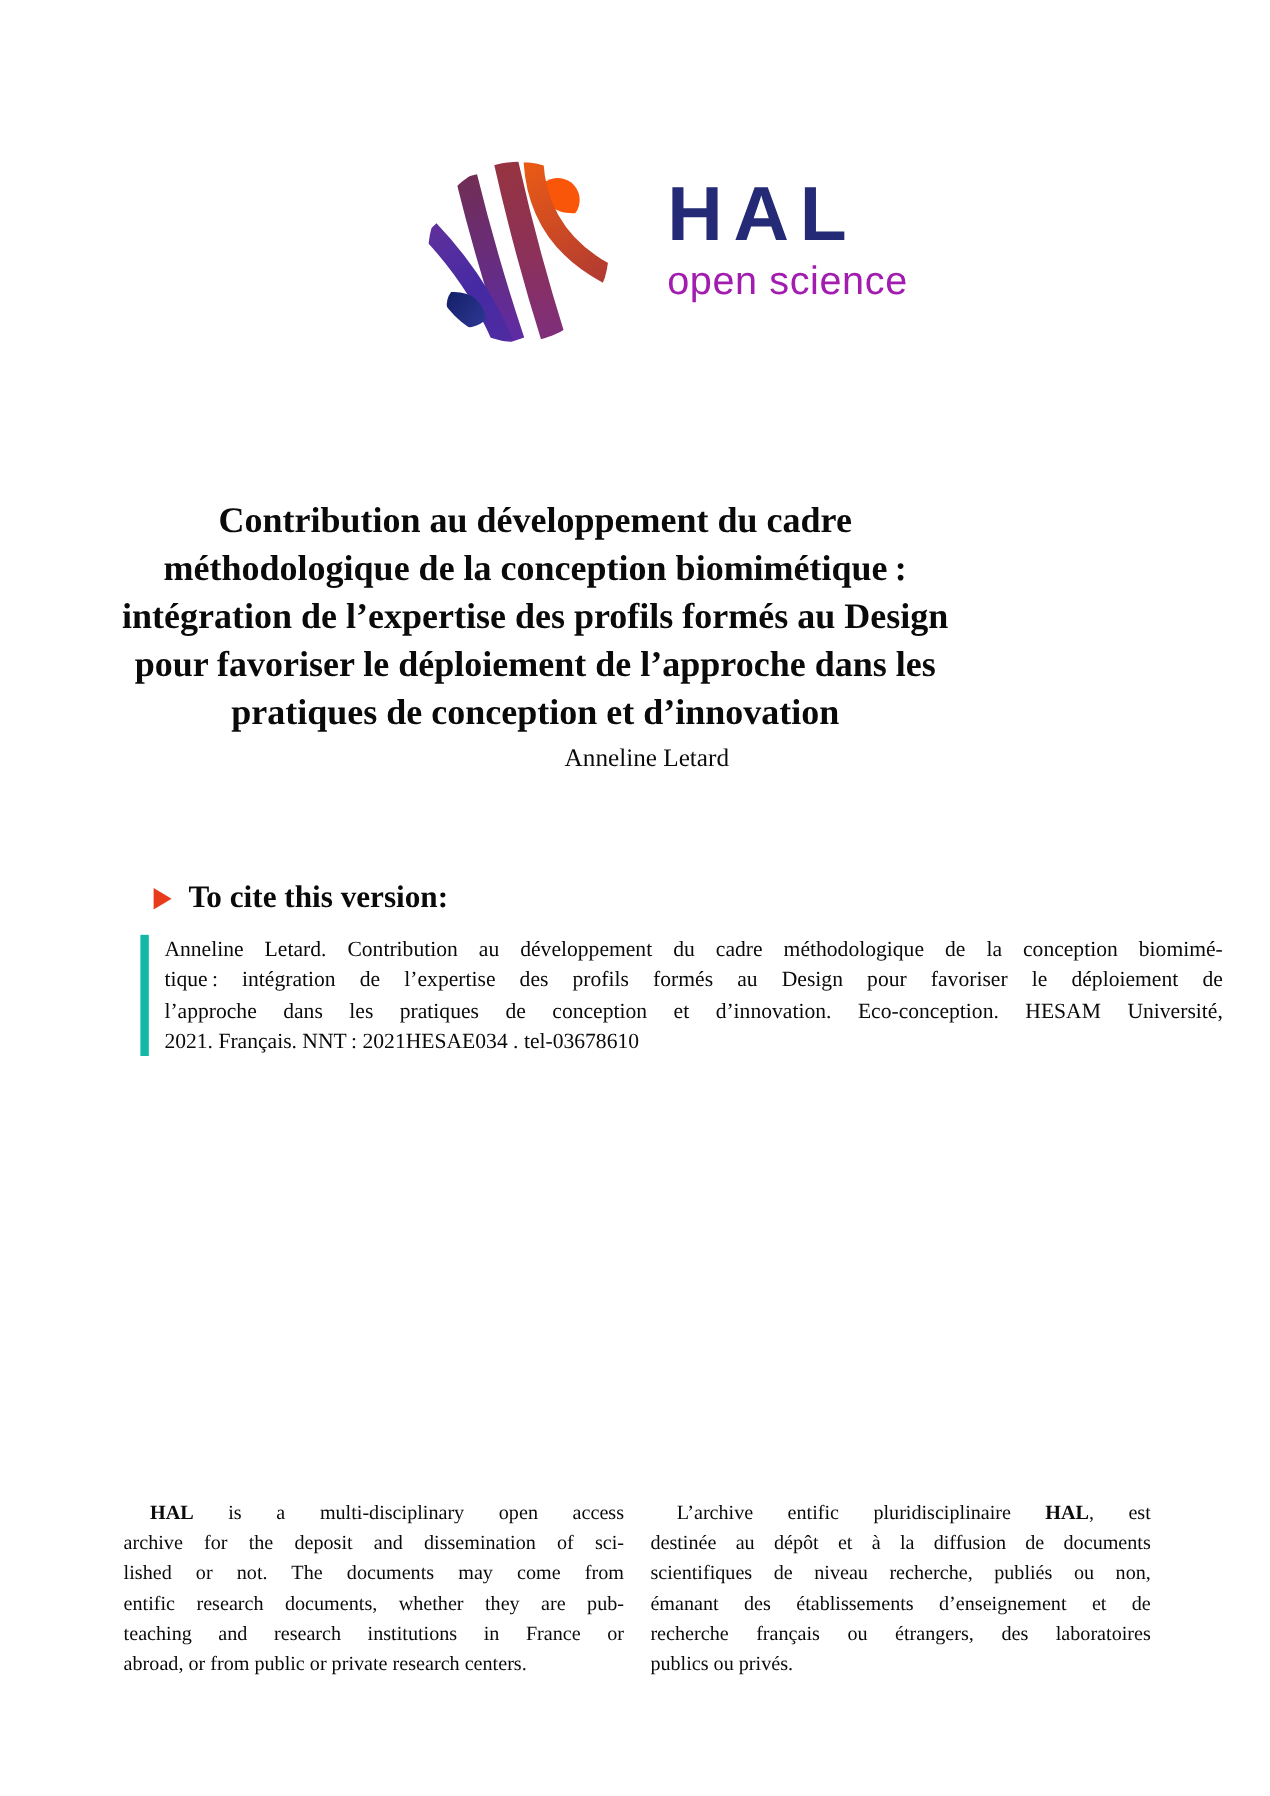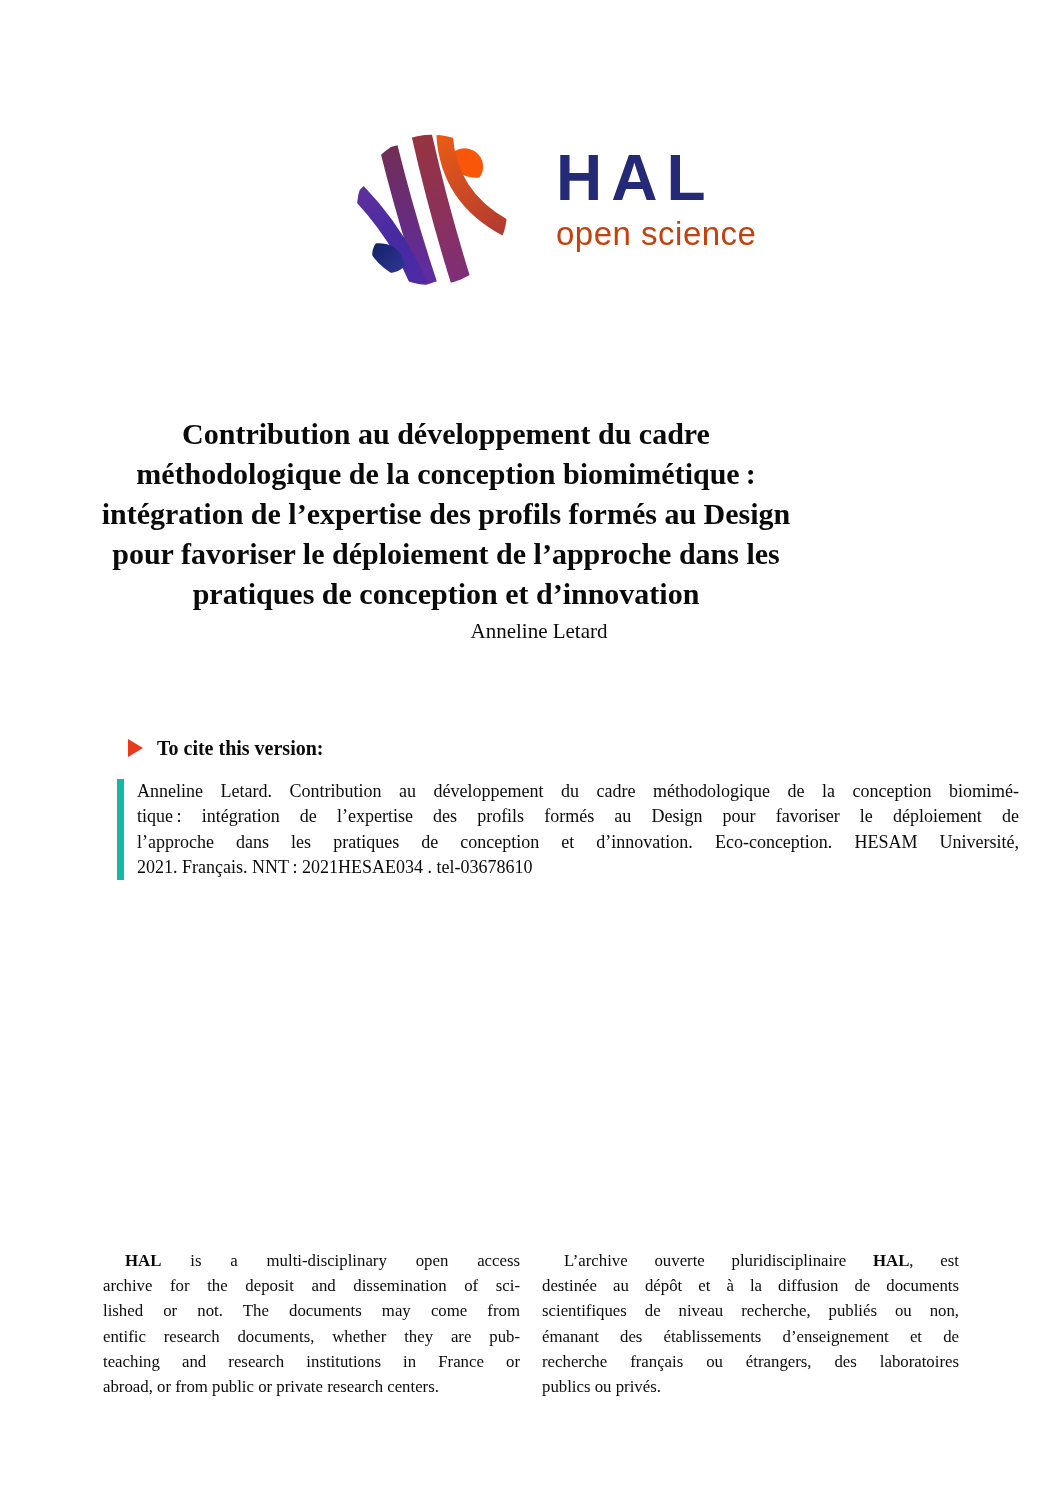--- a/index.html
+++ b/index.html
@@ -14,30 +14,30 @@
   
   .logo-row { position: absolute; left: 352px; top: 130px; display: flex; align-items: flex-start; }
   .logo-mark { width: 160px; height: 160px; }
   .word-block { margin-left: 44px; margin-top: 16px; font-family: "Liberation Sans", sans-serif; }
   .wordmark {
     font-size: 64px; font-weight: 700; letter-spacing: 9px;
     color: #242a75; line-height: 1;
   }
   .tagline {
     margin-top: 7px; font-size: 33px; font-weight: 400; letter-spacing: 0.5px;
-    color: #c2410c; line-height: 1;
+    color: #a21caf; line-height: 1;
   }
 
   
   .title-block { position: absolute; top: 414px; left: 0; width: 872px; padding-left: 20px; box-sizing: border-box; text-align: center; }
   .title-line { font-size: 30px; font-weight: 700; line-height: 40px; white-space: nowrap; }
   .author { position: absolute; top: 617px; left: 0; width: 1058px; padding-left: 20px; box-sizing: border-box; text-align: center; font-size: 21px; line-height: 28px; }
 
   
-  .cite-heading { position: absolute; top: 733px; left: 128px; font-size: 20px; font-weight: 700; line-height: 30px; }
+  .cite-heading { position: absolute; top: 733px; left: 128px; font-size: 26px; font-weight: 700; line-height: 30px; }
   .tri {
     display: inline-block; width: 0; height: 0; margin-right: 14px;
     border-top: 9px solid transparent; border-bottom: 9px solid transparent;
     border-left: 15px solid #e83a1d; vertical-align: -2px;
   }
   .citation {
     position: absolute; top: 779px; left: 117px; width: 882px;
     border-left: 7px solid #14b8a6; padding-left: 13px;
     font-size: 18px; line-height: 25.3px;
   }
@@ -138,21 +138,21 @@
   <div class="columns">
     <div class="col">
       <div class="jline indent"><b>HAL</b><span> is a multi-disciplinary open access</span></div>
       <div class="jline">archive for the deposit and dissemination of sci-</div>
       <div class="jline">lished or not.  The documents may come from</div>
       <div class="jline">entific research documents, whether they are pub-</div>
       <div class="jline">teaching and research institutions in France or</div>
       <div class="lline">abroad, or from public or private research centers.</div>
     </div>
     <div class="col">
-      <div class="jline indent"><span>L’archive ouverte pluridisciplinaire </span><b>HAL</b><span>, est</span></div>
+      <div class="jline indent"><span>L’archive entific pluridisciplinaire </span><b>HAL</b><span>, est</span></div>
       <div class="jline">destinée au dépôt et à la diffusion de documents</div>
       <div class="jline">scientifiques de niveau recherche, publiés ou non,</div>
       <div class="jline">émanant des établissements d’enseignement et de</div>
       <div class="jline">recherche français ou étrangers, des laboratoires</div>
       <div class="lline">publics ou privés.</div>
     </div>
   </div>
 
 </div>
 

